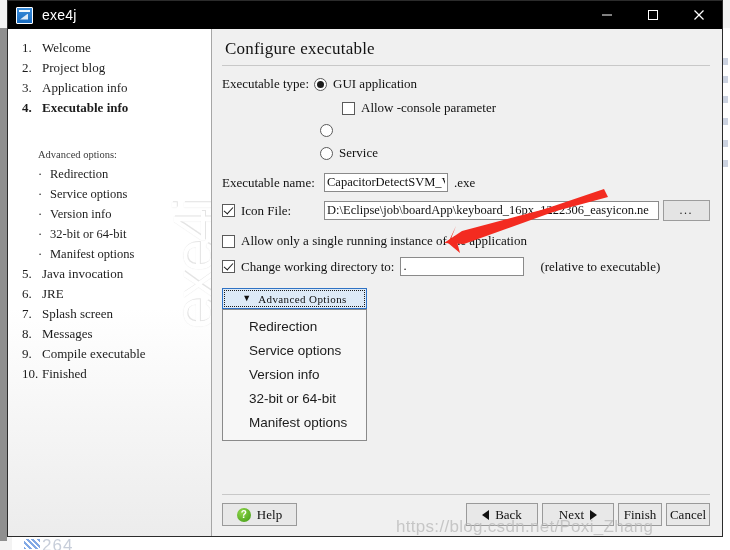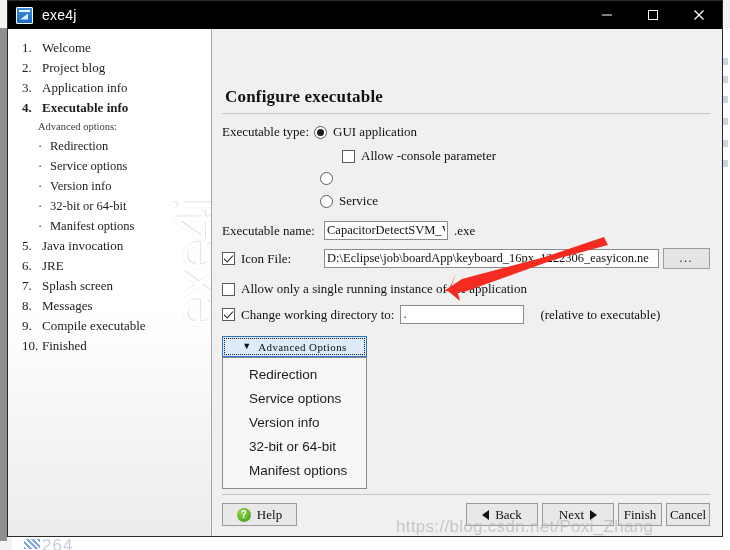--- a/index.html
+++ b/index.html
@@ -183,20 +183,21 @@
   .nav-num {
     width: 20px;
     flex: none;
   }
   .nav-item.active { font-weight: bold; }
   .nav-sub-head {
     padding: 1px 0 1px 30px;
     font-size: 10.5px;
     color: #3b3b3b;
     line-height: 16px;
+    margin-top: 28px;
   }
   .nav-sub {
     padding: 1px 0 1px 30px;
     line-height: 18px;
     white-space: nowrap;
     font-size: 12.5px;
   }
   .nav-sub .bullet {
     display: inline-block;
     width: 12px;
@@ -209,25 +210,24 @@
     background: #f0f0f0;
     padding: 10px 12px 0 10px;
     box-sizing: border-box;
     display: flex;
     flex-direction: column;
     position: relative;
   }
   .panel-title {
     font-family: "Liberation Serif", serif;
     font-size: 17px;
-    font-weight: bold;
+    font-weight: normal;
     color: #121212;
     padding-left: 3px;
     letter-spacing: .2px;
-    margin-top: 48px;
   }
   .rule {
     height: 1px;
     background: #c8c8c8;
     margin: 6px 0 10px 0;
   }
   .rule.bottom { margin: 0 0 8px 0; }
 
   .content {
     flex: 1;

